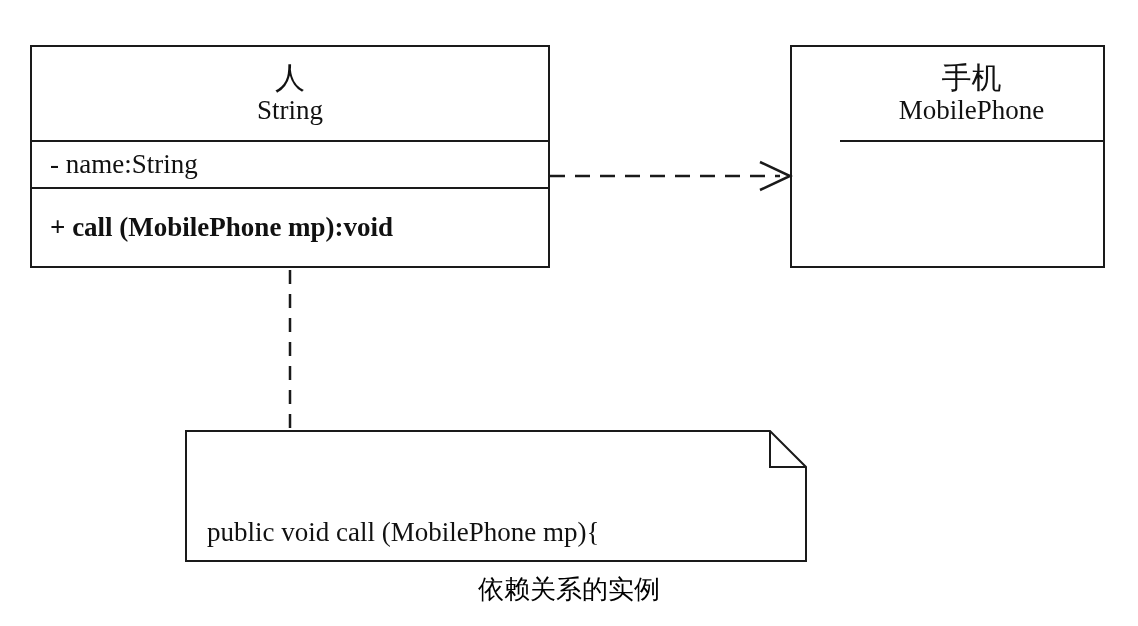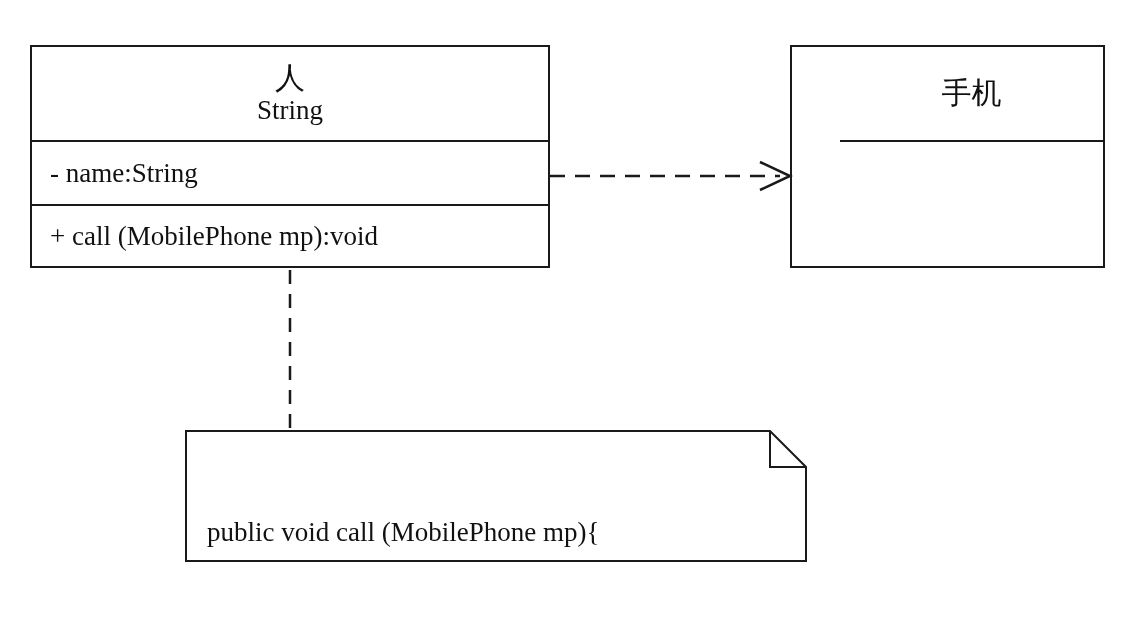--- a/index.html
+++ b/index.html
@@ -45,24 +45,25 @@
   }
   .class-box .attrs,
   .class-box .methods {
     border-top: 2px solid #1a1a1a;
     display: flex;
     align-items: center;
     padding-left: 18px;
     font-size: 27px;
   }
   .class-box .attrs {
-    height: 64px;
+    height: 47px;
   }
   .class-box .methods {
     flex: 1;
+    font-weight: bold;
   }
 
   #person-box {
     left: 30px;
     top: 45px;
     width: 520px;
     height: 223px;
   }
   #mobilephone-box {
     left: 790px;
@@ -144,20 +145,21 @@
       <span>- name:String</span>
     </div>
     <div class="compartment methods">
       <span>+ call (MobilePhone mp):void</span>
     </div>
   </div>
 
   <div class="class-box" id="mobilephone-box">
     <div class="compartment header">
       <div class="title-cn">手机</div>
+      <div class="title-en">MobilePhone</div>
     </div>
     <div class="compartment attrs">
       <span></span>
     </div>
   </div>
 
   <svg id="dependency-arrow-svg" width="250" height="52" viewBox="0 0 250 52">
     <line x1="2" y1="26" x2="232" y2="26" stroke="#1a1a1a" stroke-width="2.5" stroke-dasharray="15 10"></line>
     <polyline points="212,12 242,26 212,40" fill="none" stroke="#1a1a1a" stroke-width="2.5"></polyline>
   </svg>
@@ -171,14 +173,15 @@
       <polygon points="1,1 585,1 621,37 621,131 1,131" fill="#ffffff" stroke="#1a1a1a" stroke-width="2"></polygon>
       <polyline points="585,1 585,37 621,37" fill="none" stroke="#1a1a1a" stroke-width="2"></polyline>
     </svg>
     <div id="note-text">
       <div>public void call (MobilePhone mp){</div>
       <div>mp.transfer (); // 语音传送</div>
       
     </div>
   </div>
 
+  <div id="caption">依赖关系的实例</div>
 
 </div>
 
 </body></html>

